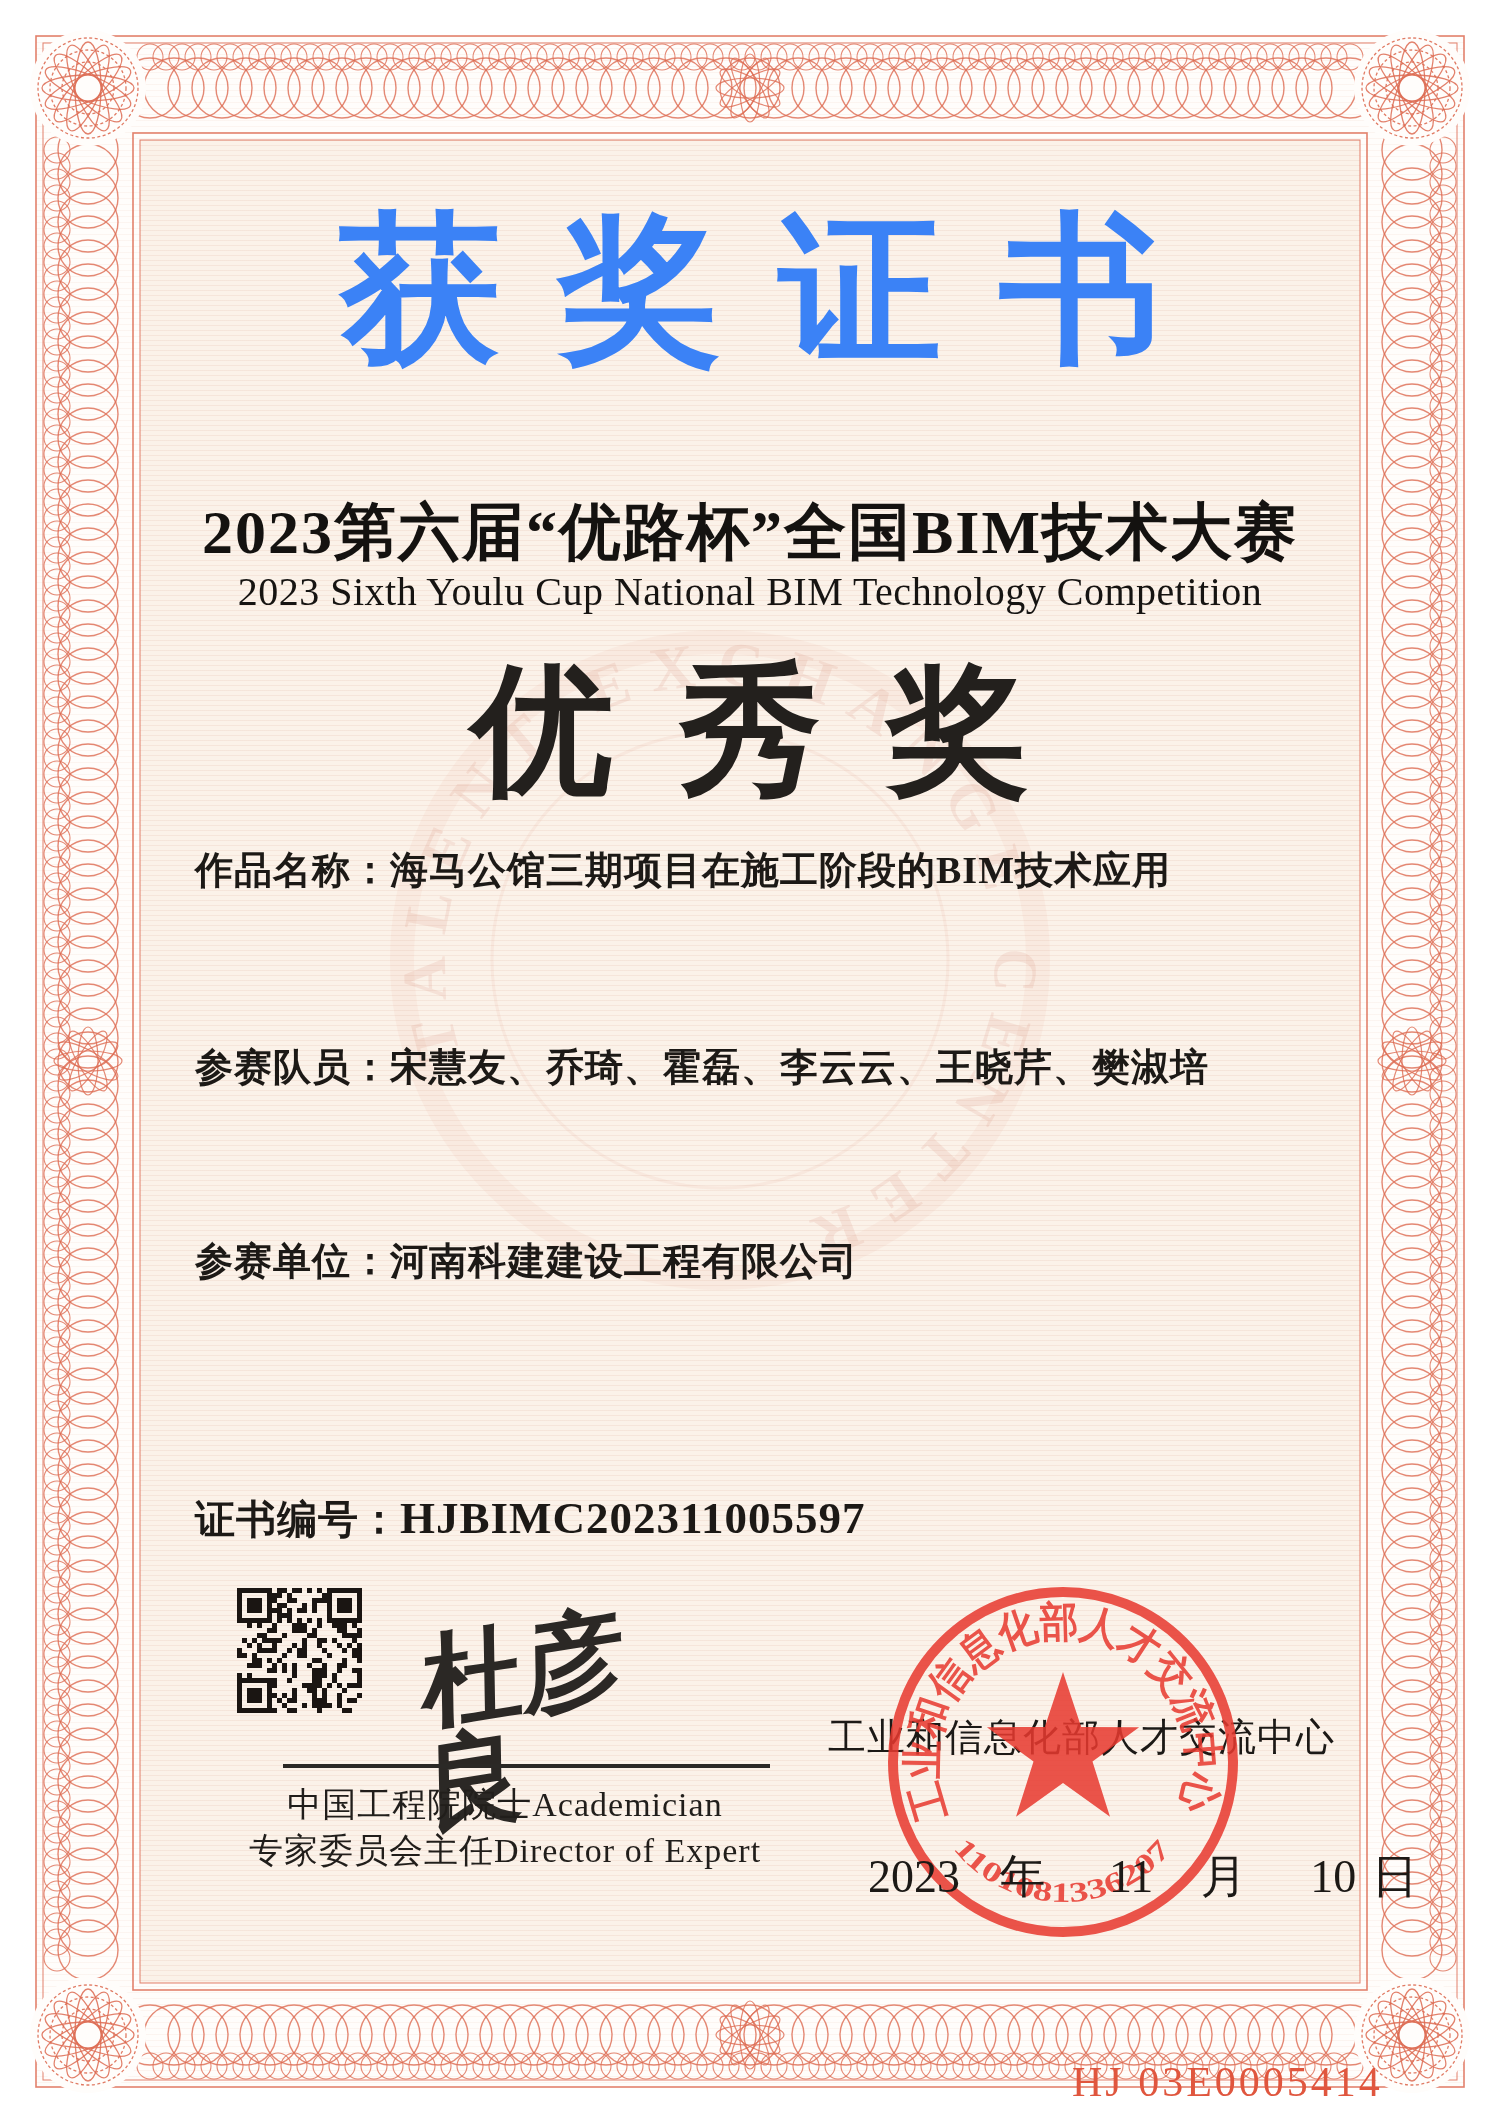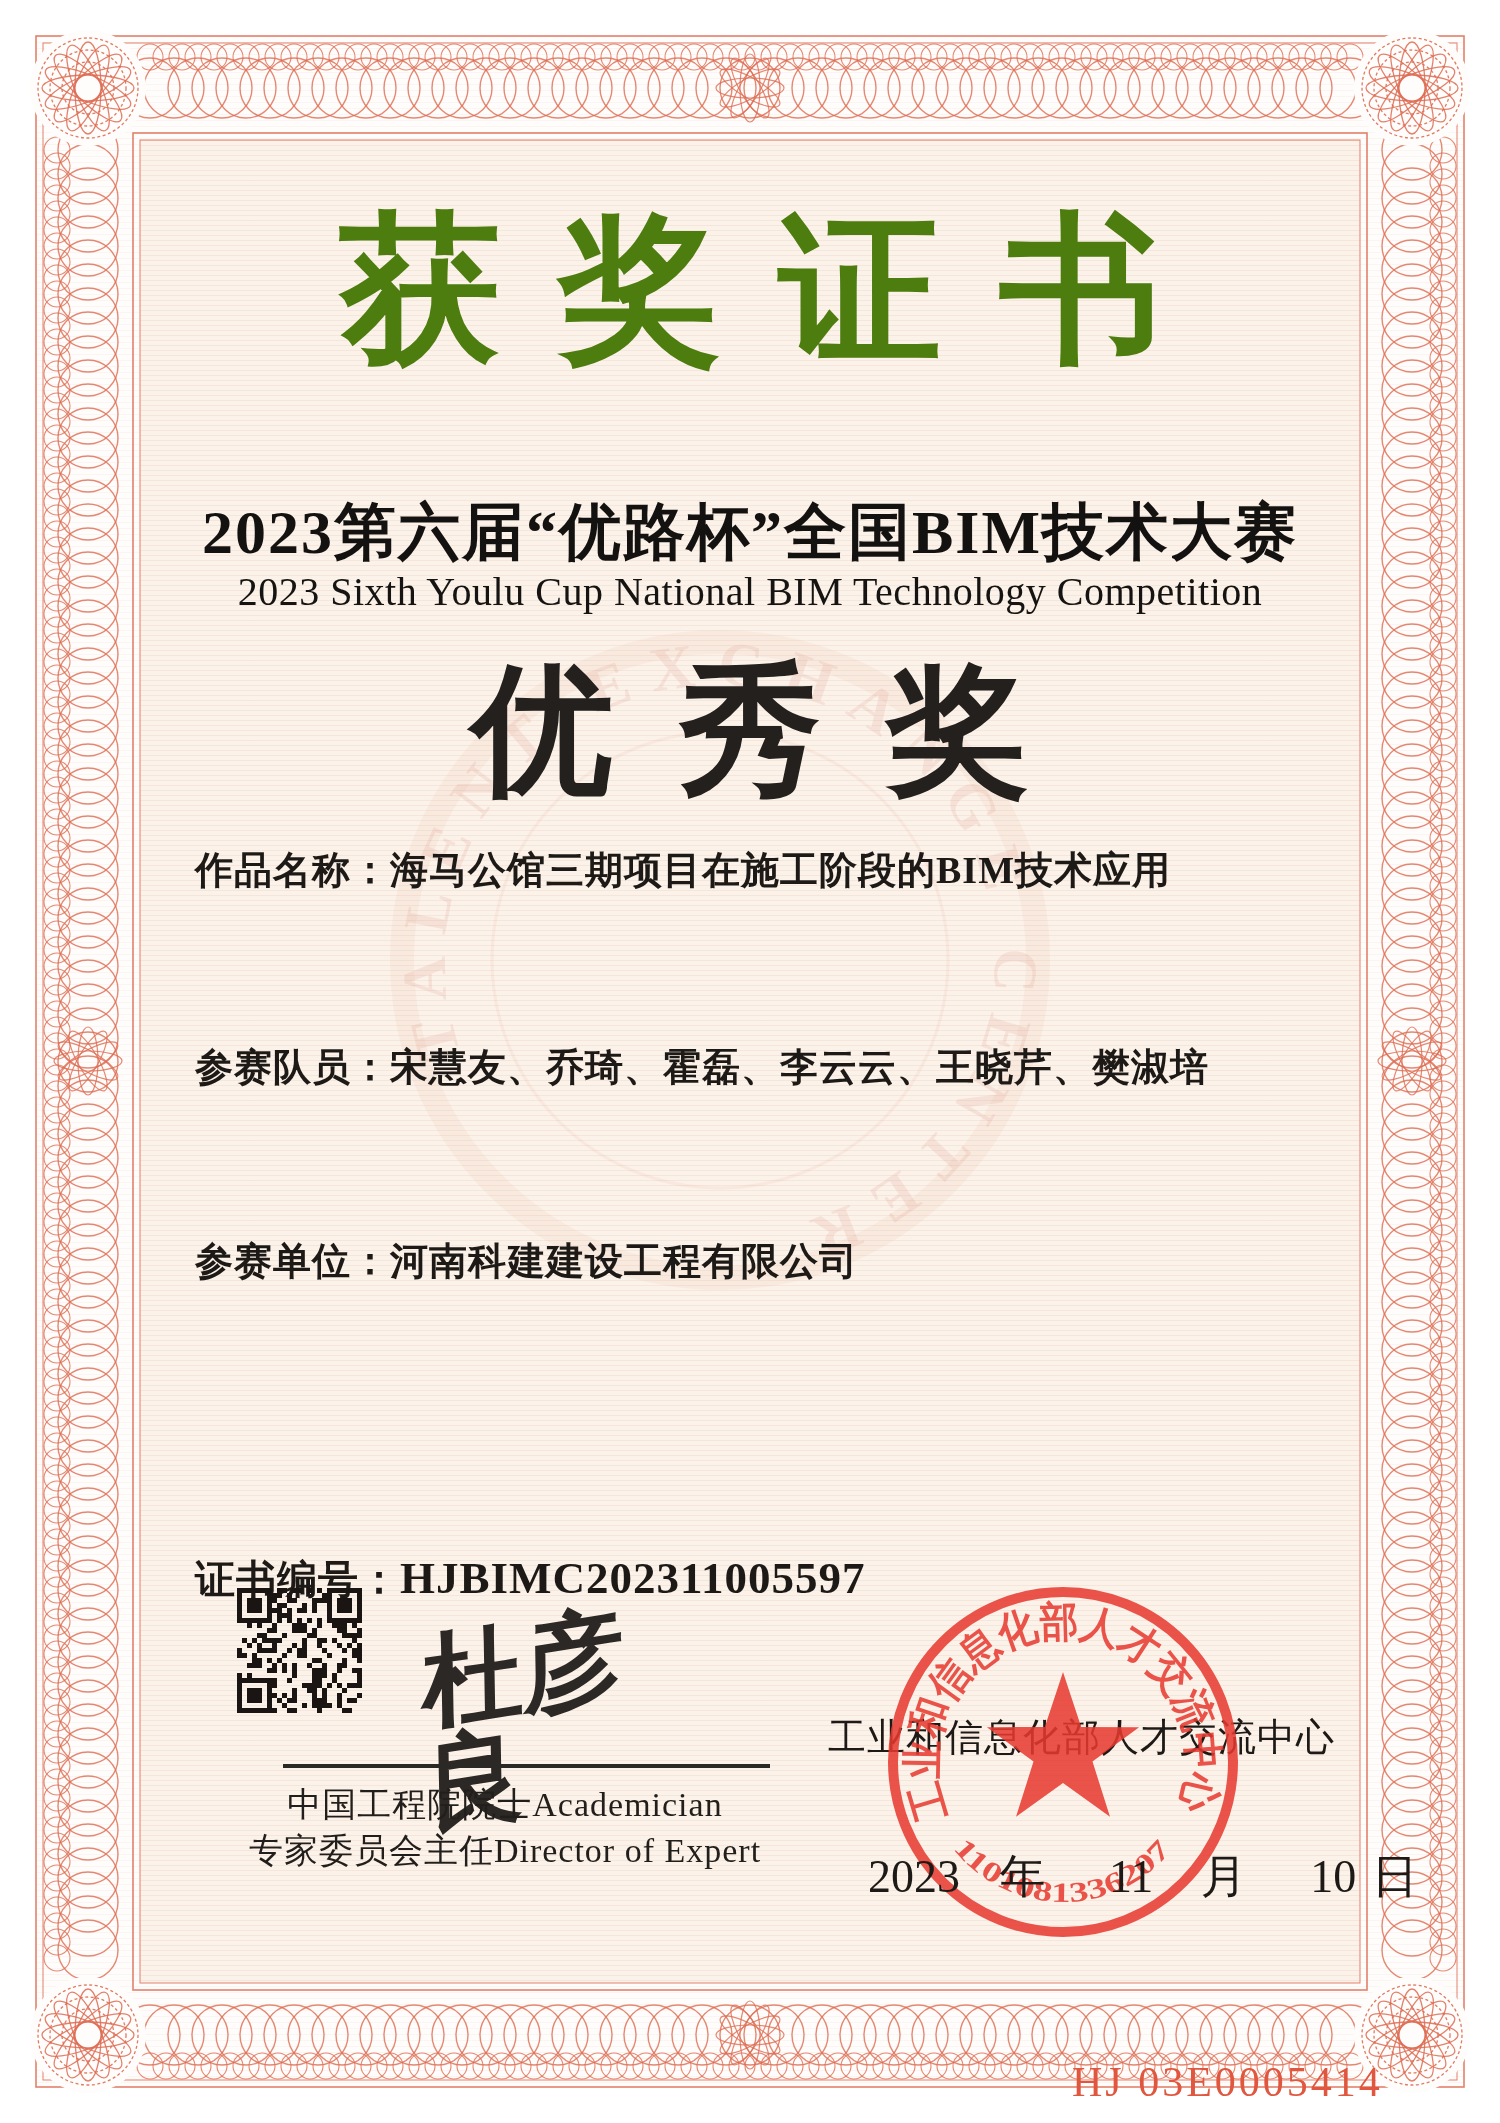--- a/index.html
+++ b/index.html
@@ -18,41 +18,41 @@
     background:
       repeating-linear-gradient(180deg, rgba(238,205,190,0.18) 0px, rgba(238,205,190,0.18) 1px, rgba(0,0,0,0) 1px, rgba(0,0,0,0) 6px),
       #fffdfb;
   }
   svg.overlay{position:absolute;left:0;top:0;z-index:1;pointer-events:none;}
   .content{position:absolute;left:0;top:0;width:1500px;height:2123px;z-index:2;}
 
   .title{
     position:absolute;left:0;top:198px;width:1500px;margin:0;text-align:center;
     font-size:162px;font-weight:700;letter-spacing:58px;padding-left:58px;box-sizing:border-box;
-    color:#4d7c0f;font-family:"Liberation Serif","DejaVu Serif",serif;line-height:1.15;
+    color:#3b82f6;font-family:"Liberation Serif","DejaVu Serif",serif;line-height:1.15;
   }
   .comp-cn{
     position:absolute;left:0;top:490px;width:1500px;text-align:center;
     font-size:62px;font-weight:700;letter-spacing:2px;color:#141210;
   }
   .comp-en{
     position:absolute;left:0;top:568px;width:1500px;text-align:center;
     font-size:40px;font-weight:400;color:#161412;letter-spacing:0.5px;
   }
   .award{
     position:absolute;left:0;top:636px;width:1500px;text-align:center;
     font-size:142px;font-weight:700;letter-spacing:66px;padding-left:66px;box-sizing:border-box;
     color:#23201d;
   }
   .field{position:absolute;left:195px;font-size:38px;font-weight:700;color:#1c1916;letter-spacing:1px;}
   .field .fvalue{font-weight:700;}
   .field-work{top:845px;}
   .field-team{top:1042px;}
   .field-org{top:1236px;}
-  .field-certno{top:1552px;font-size:40px;}
+  .field-certno{top:1492px;font-size:40px;}
   .field-certno .fvalue{font-size:45px;letter-spacing:1px;}
 
   .signature{
     position:absolute;left:425px;top:1636px;width:260px;
     font-size:102px;font-weight:700;color:#2b2825;line-height:1;
     transform:rotate(-9deg) skewX(-8deg);transform-origin:left bottom;
   }
   .sign-line{position:absolute;left:283px;top:1764px;width:487px;height:4px;background:#2b2926;}
   .sign-caption{position:absolute;left:245px;width:520px;text-align:center;color:#211e1b;font-size:34px;letter-spacing:1px;}
   .cap1{top:1782px;}

